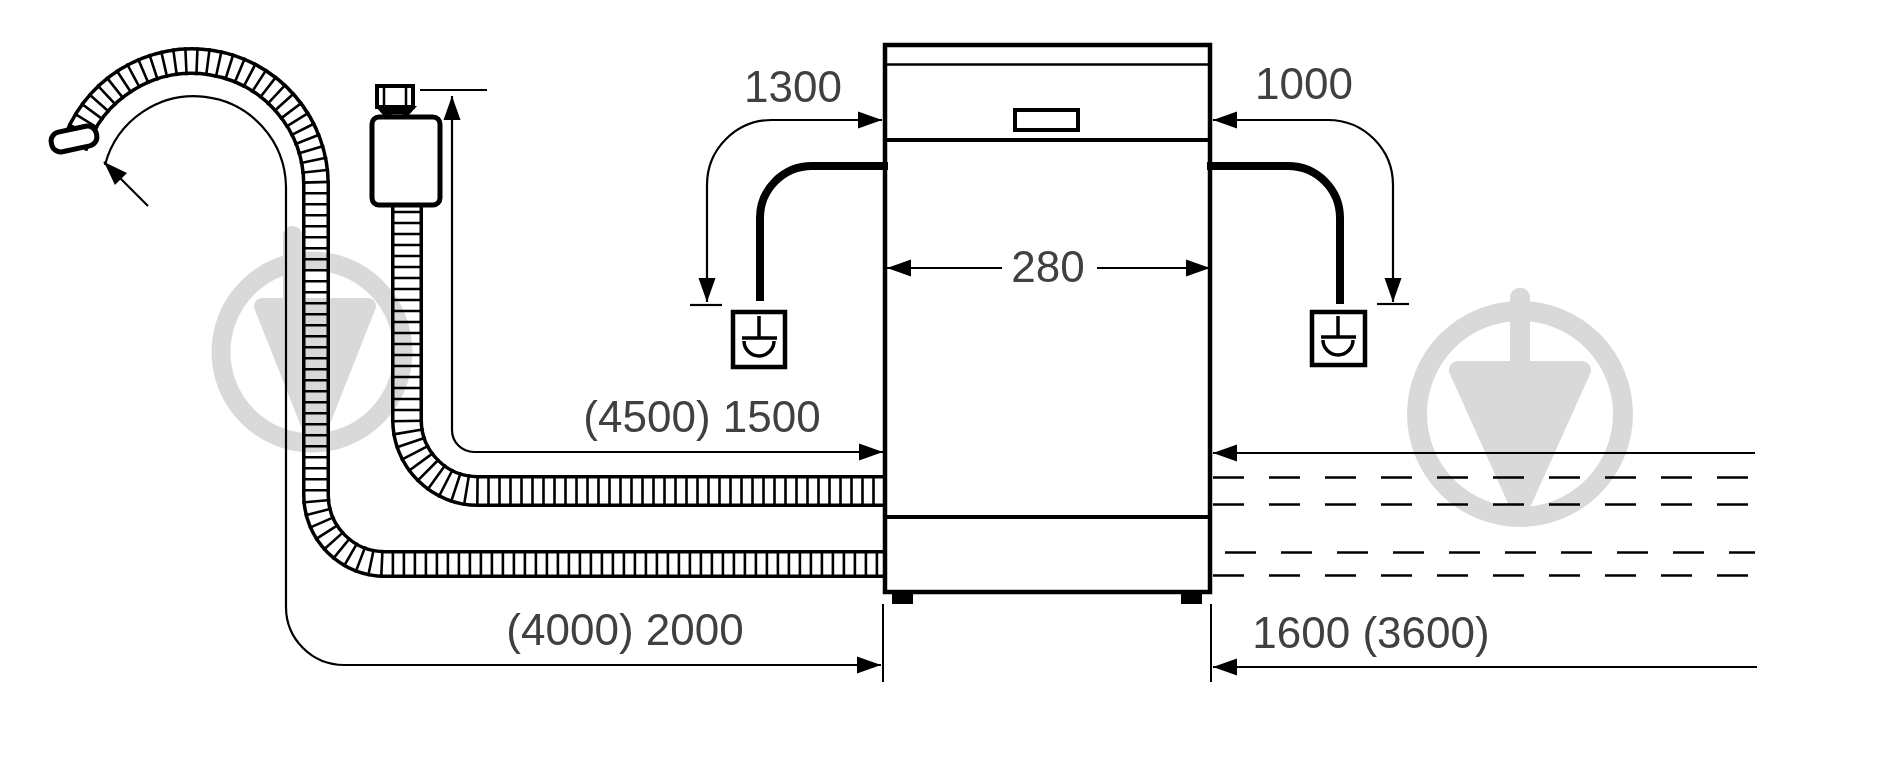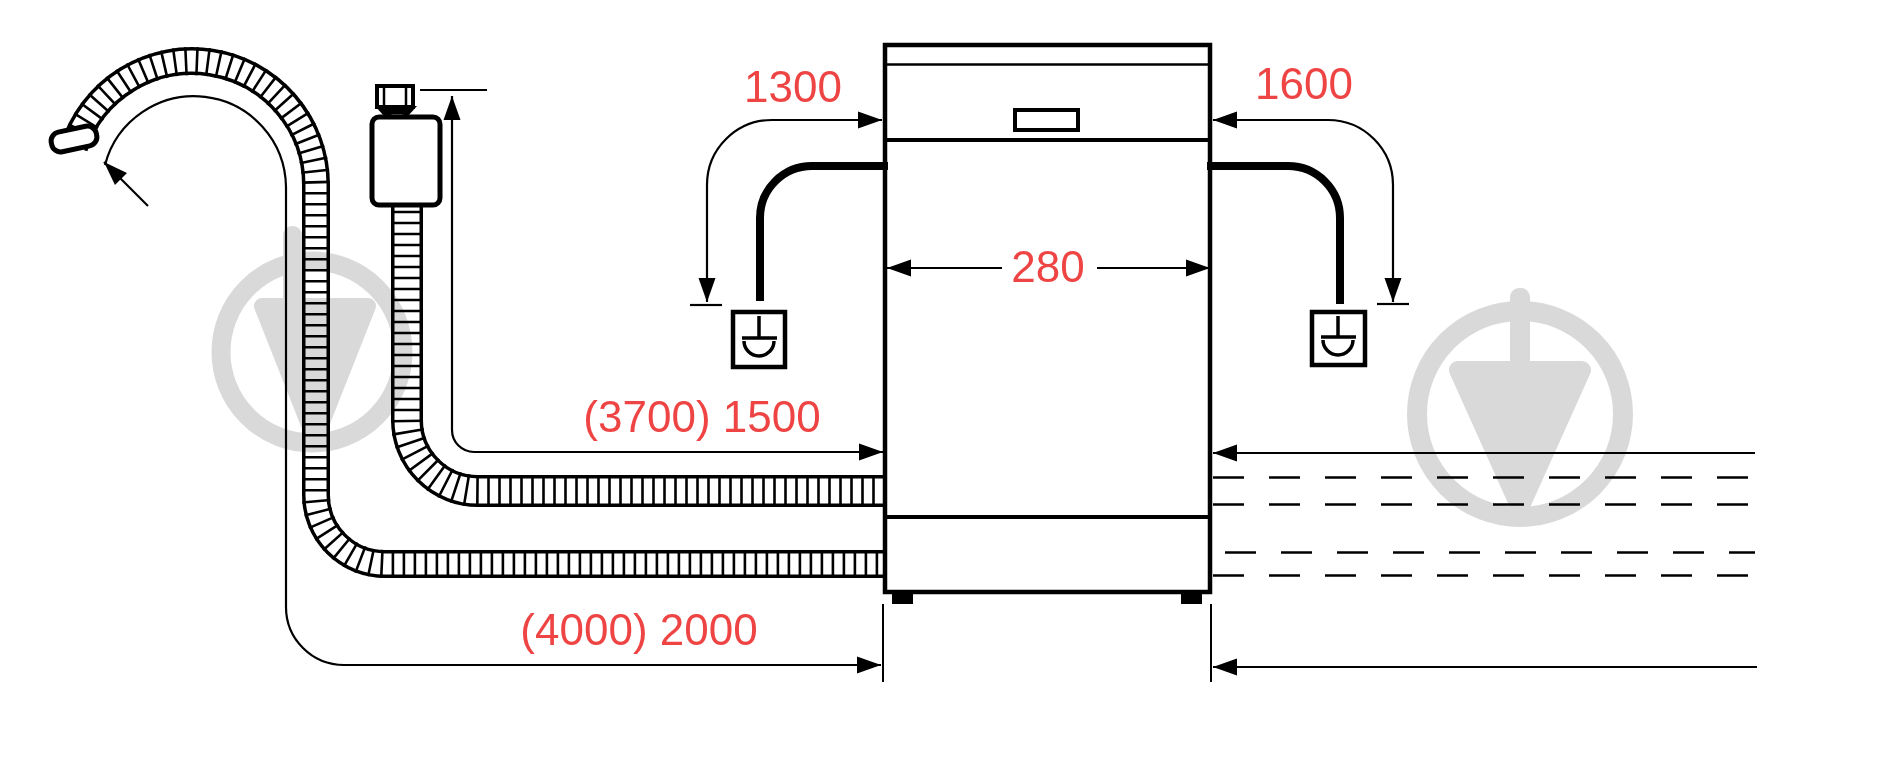--- a/index.html
+++ b/index.html
@@ -1,19 +1,19 @@
 <!DOCTYPE html>
 <html><head>
 <meta charset="utf-8">
 <style>
   html,body{margin:0;padding:0;background:#fff;}
   #stage{position:relative;width:1900px;height:757px;background:#fff;overflow:hidden;
          font-family:"Liberation Sans", sans-serif;}
   #art{position:absolute;left:0;top:0;}
-  .dim-label{position:absolute;transform:translate(-50%,-50%);font-size:44px;color:#ef4444;
+  .dim-label{position:absolute;transform:translate(-50%,-50%);font-size:44px;color:#404040;
              white-space:nowrap;letter-spacing:0px;}
 </style>
 </head>
 <body>
 
 <div id="stage">
 
   <svg id="art" width="1900" height="757" viewBox="0 0 1900 757">
     <defs>
       <marker id="ah" viewBox="-30 -10 31 20" markerWidth="31" markerHeight="20" refX="0" refY="0" orient="auto-start-reverse" markerUnits="userSpaceOnUse">
@@ -101,17 +101,18 @@
       <path d="M262,306 L368,306 L315,440 Z" stroke="#000" stroke-width="16" stroke-linejoin="round"></path>
     </g>
     <g opacity="0.145" fill="#000">
       <circle cx="1520" cy="414" r="103" fill="none" stroke="#000" stroke-width="20"></circle>
       <rect x="1510" y="288" width="20" height="100" rx="9"></rect>
       <path d="M1458,370 L1582,370 L1520,508 Z" stroke="#000" stroke-width="18" stroke-linejoin="round"></path>
     </g>
   </svg>
 
   <div class="dim-label" style="left:793px;top:87px">1300</div>
-  <div class="dim-label" style="left:1304px;top:84px">1600</div>
+  <div class="dim-label" style="left:1304px;top:84px">1000</div>
   <div class="dim-label" style="left:1048px;top:267px">280</div>
-  <div class="dim-label" style="left:702px;top:417px">(3700) 1500</div>
-  <div class="dim-label" style="left:639px;top:630px">(4000) 2000</div>
+  <div class="dim-label" style="left:702px;top:417px">(4500) 1500</div>
+  <div class="dim-label" style="left:625px;top:630px">(4000) 2000</div>
+  <div class="dim-label" style="left:1371px;top:633px">1600 (3600)</div>
 </div>
 
 </body></html>

